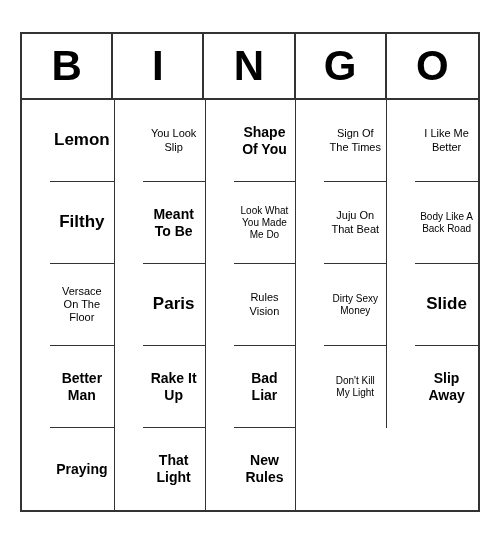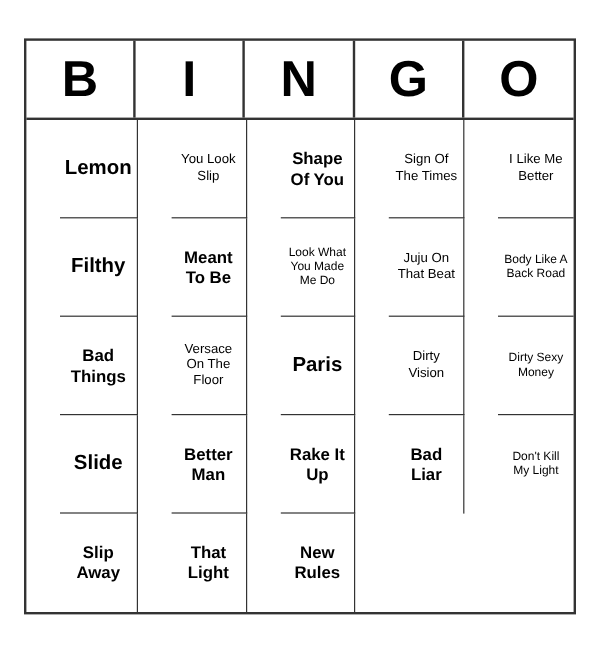--- a/index.html
+++ b/index.html
@@ -109,30 +109,27 @@
       <div class="bingo-cell">
         <span class="cell-text xsmall">Look What You Made Me Do</span>
       </div>
       <div class="bingo-cell">
         <span class="cell-text small">Juju On That Beat</span>
       </div>
       <div class="bingo-cell">
         <span class="cell-text xsmall">Body Like A Back Road</span>
       </div>
       <div class="bingo-cell">
-        <span class="cell-text medium">Bad Things</span>
-      </div>
-      <div class="bingo-cell">
         <span class="cell-text small">Versace On The Floor</span>
       </div>
       <div class="bingo-cell">
         <span class="cell-text large">Paris</span>
       </div>
       <div class="bingo-cell">
-        <span class="cell-text small">Dirty Vision</span>
+        <span class="cell-text small">Rules Vision</span>
       </div>
       <div class="bingo-cell">
         <span class="cell-text xsmall">Dirty Sexy Money</span>
       </div>
       <div class="bingo-cell">
         <span class="cell-text large">Slide</span>
       </div>
       <div class="bingo-cell">
         <span class="cell-text medium">Better Man</span>
       </div>
@@ -142,19 +139,22 @@
       <div class="bingo-cell">
         <span class="cell-text medium">Bad Liar</span>
       </div>
       <div class="bingo-cell">
         <span class="cell-text xsmall">Don't Kill My Light</span>
       </div>
       <div class="bingo-cell">
         <span class="cell-text medium">Slip Away</span>
       </div>
       <div class="bingo-cell">
+        <span class="cell-text medium">Praying</span>
+      </div>
+      <div class="bingo-cell">
         <span class="cell-text medium">That Light</span>
       </div>
       <div class="bingo-cell">
         <span class="cell-text medium">New Rules</span>
       </div>
     </div>
 </div>
 
 </body></html>

